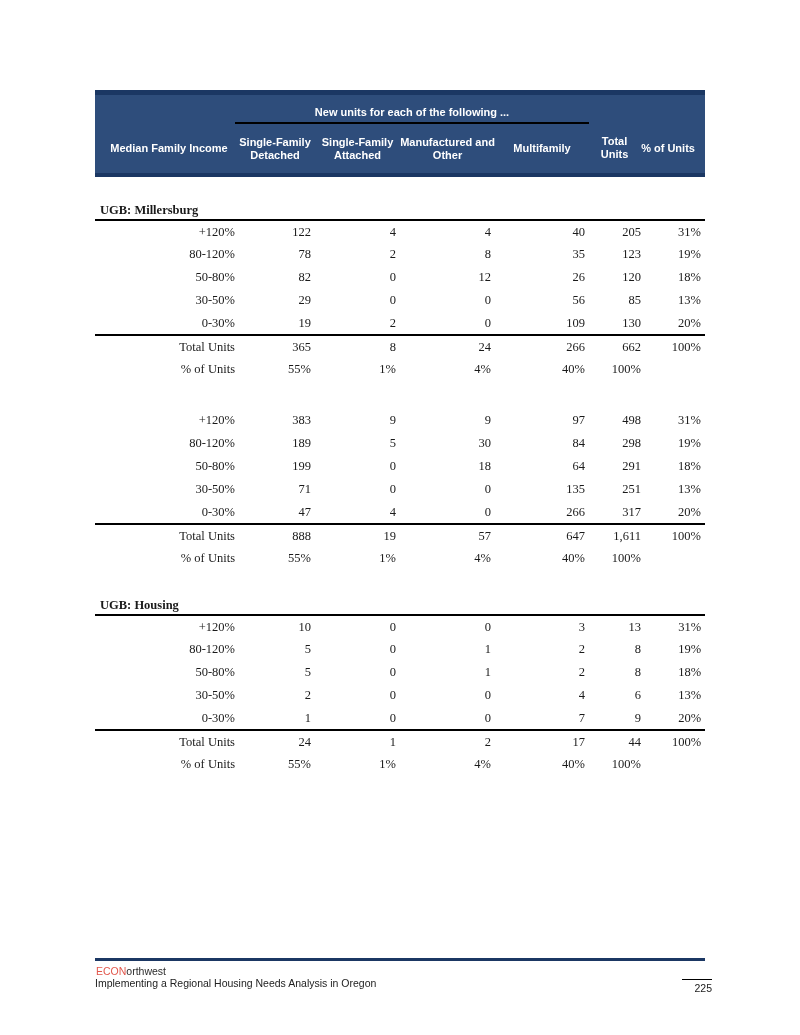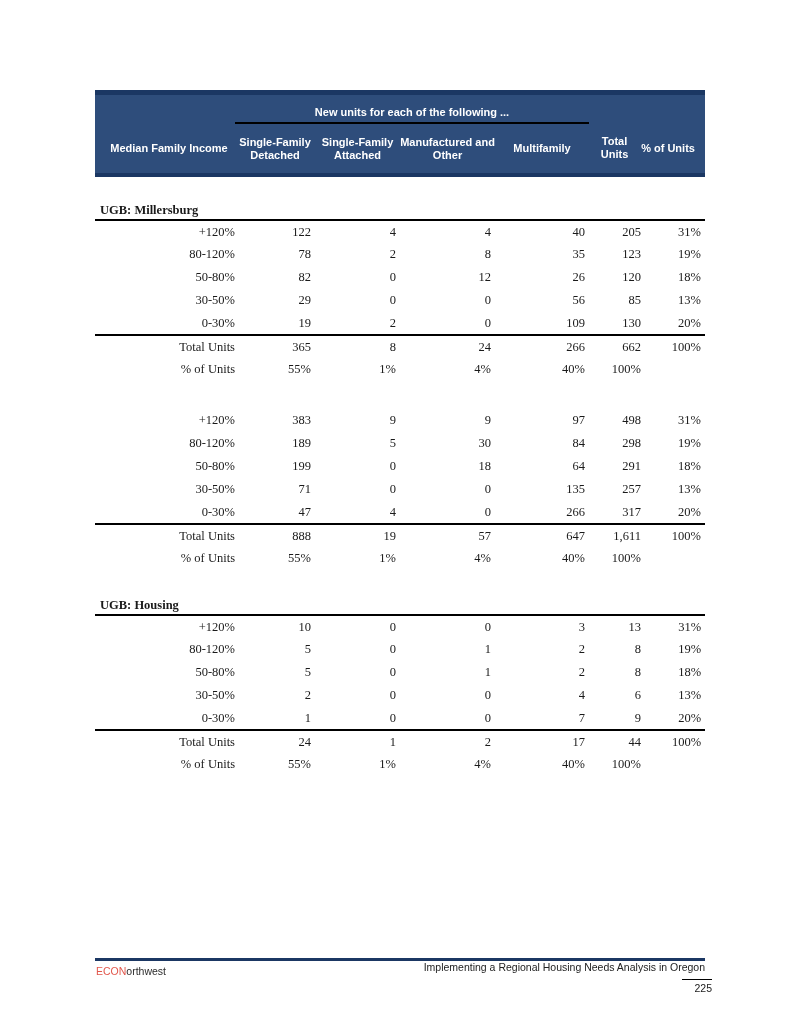--- a/index.html
+++ b/index.html
@@ -53,21 +53,21 @@
   .footer {
     position:absolute; left:95px; top:958px; width:610px;
     font-family:"Liberation Sans", sans-serif;
     font-size:10.5px; color:#222222;
   }
   .f-rule { height:3px; background:#1b3763; }
   .f-row { position:relative; padding-top:0; height:16px; }
   .f-logo { position:absolute; left:1px; top:4px; }
   .logo-red { color:#e2574c; }
   .logo-dark { color:#2b2b2b; }
-  .f-center { position:absolute; left:0; right:0; top:0; text-align:right; }
+  .f-center { position:absolute; left:0; right:0; top:16px; text-align:left; }
   .f-page {
     position:absolute; right:-7px; top:18px; width:30px;
     text-align:right; border-top:1px solid #000000; padding-top:2px;
     color:#1a1a1a;
   }
 </style>
 </head>
 <body>
 
 <div class="sheet">
@@ -220,21 +220,21 @@
         <td class="num">64</td>
         <td class="num">291</td>
         <td class="num">18%</td>
       </tr>
       <tr class="r">
         <td class="lbl">30-50%</td>
         <td class="num">71</td>
         <td class="num">0</td>
         <td class="num">0</td>
         <td class="num">135</td>
-        <td class="num">257</td>
+        <td class="num">251</td>
         <td class="num">13%</td>
       </tr>
       <tr class="r">
         <td class="lbl">0-30%</td>
         <td class="num">47</td>
         <td class="num">4</td>
         <td class="num">0</td>
         <td class="num">266</td>
         <td class="num">317</td>
         <td class="num">20%</td>

